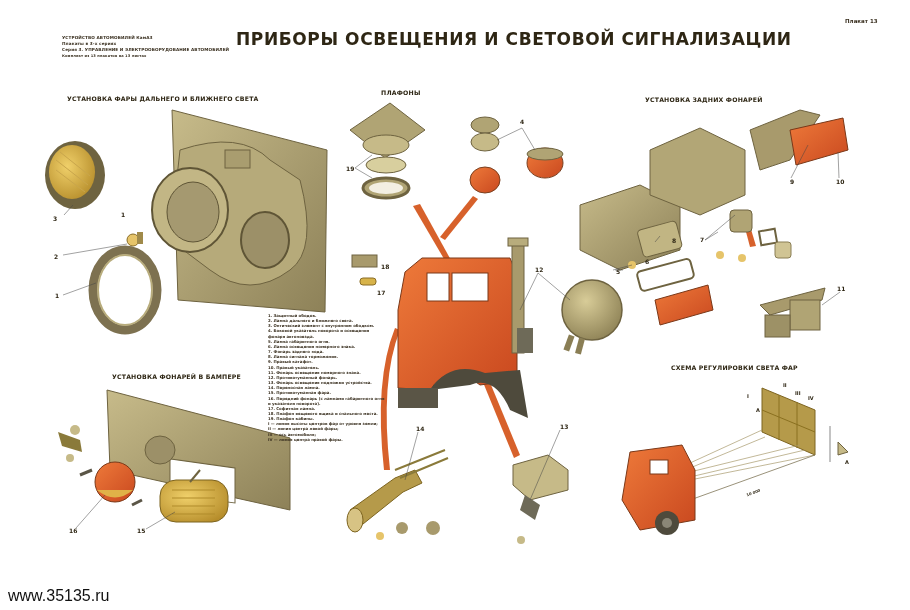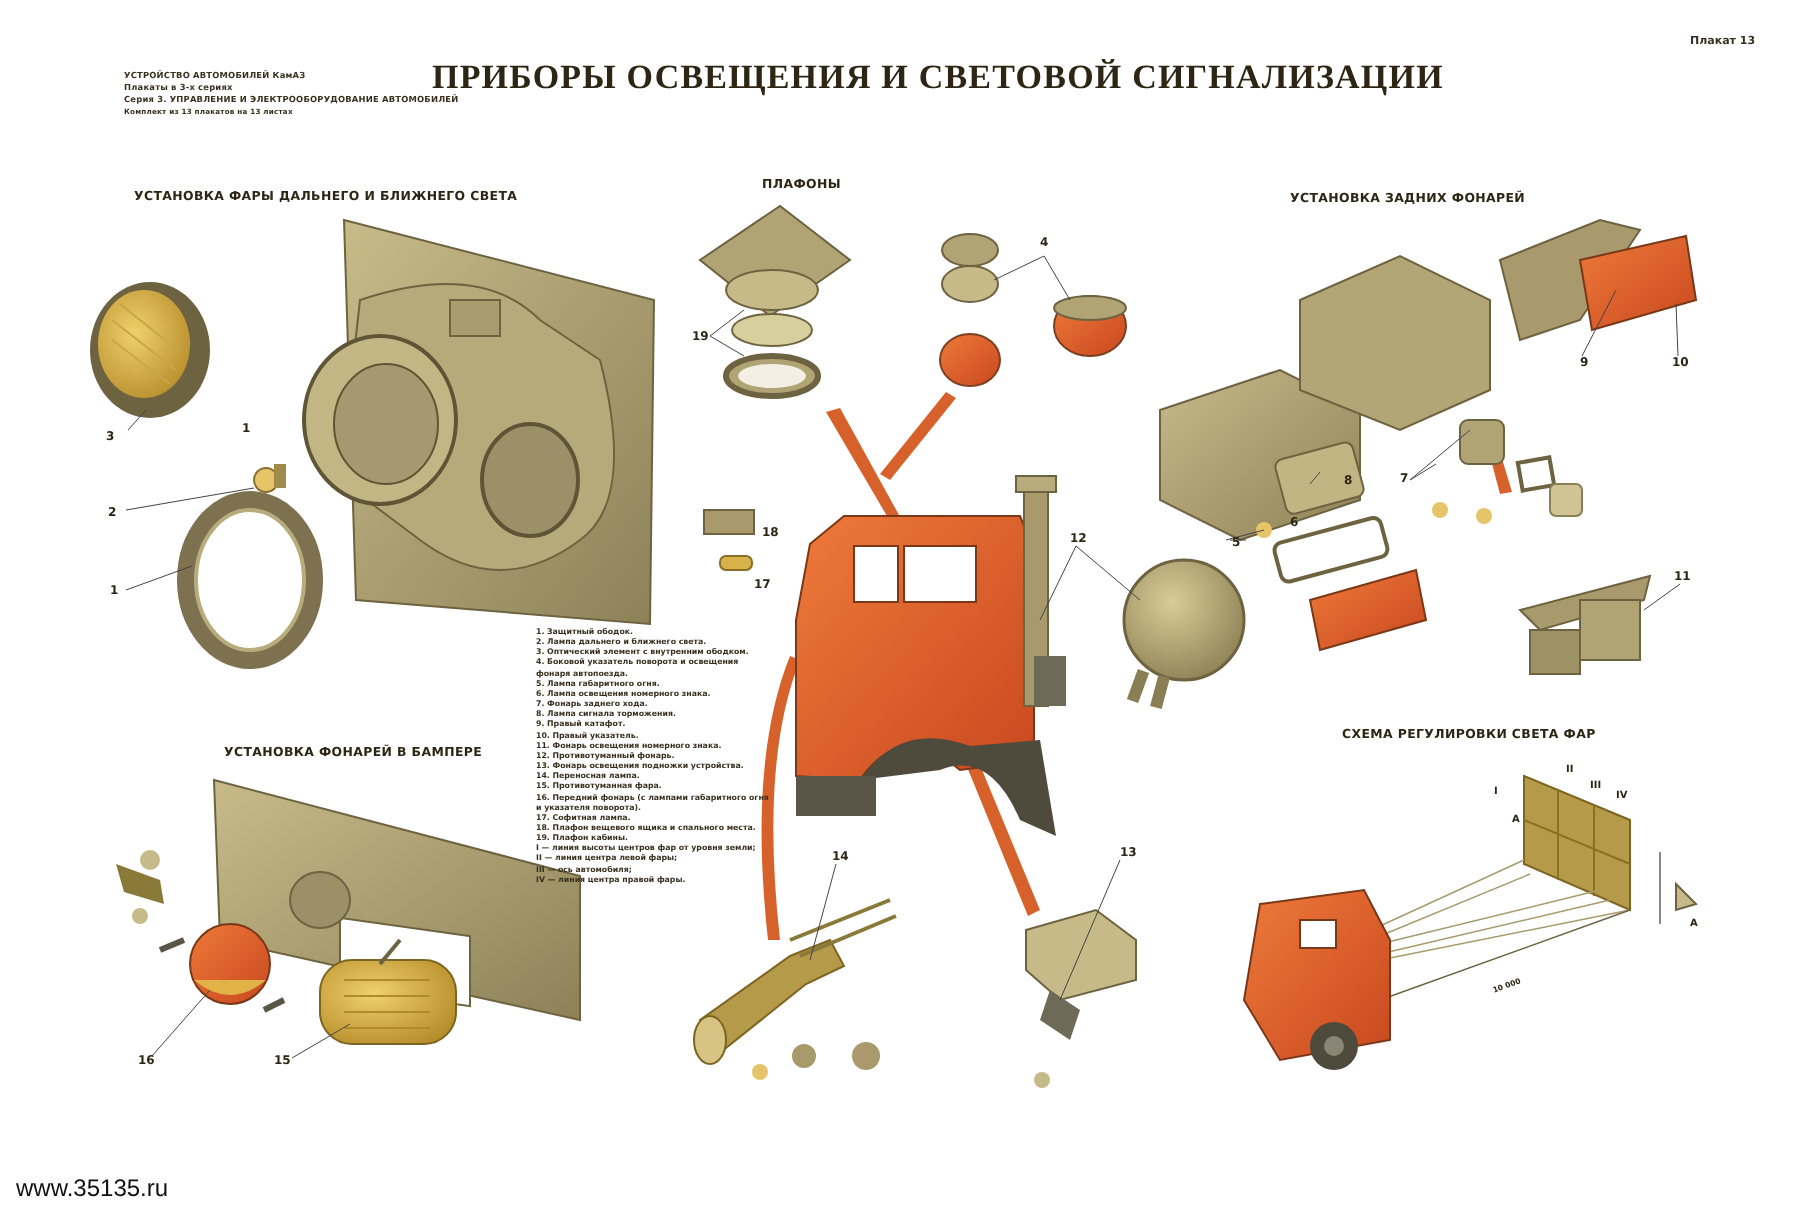--- a/index.html
+++ b/index.html
@@ -1,25 +1,25 @@
 <!DOCTYPE html>
 <html><head>
 <meta charset="utf-8">
 <style>
   html,body{margin:0;padding:0;background:#fff;}
   body{width:910px;height:610px;position:relative;overflow:hidden;font-family:"DejaVu Sans",sans-serif;color:#2b2416;}
   .abs{position:absolute;}
   .hdr-small{font-size:4.2px;font-weight:bold;line-height:6px;color:#3a3020;letter-spacing:0.1px;}
-  .title{left:216px;top:29px;font-size:17px;font-weight:bold;letter-spacing:0.6px;color:#2e2614;white-space:nowrap;font-family:Liberation Serif, serif;}
+  .title{left:236px;top:29px;font-size:17px;font-weight:bold;letter-spacing:0.6px;color:#2e2614;white-space:nowrap;}
   .poster-no{left:845px;top:18px;font-size:5.5px;font-weight:bold;color:#3a3020;}
   .section{font-size:6.2px;font-weight:bold;color:#2e2614;white-space:nowrap;letter-spacing:0.2px;}
   .num{font-size:6px;font-weight:bold;color:#2e2614;}
   .legend{left:268px;top:313px;width:128px;font-size:3.9px;line-height:5.15px;color:#3a3020;font-weight:bold;}
   .legend div{white-space:nowrap;overflow:hidden;}
-  .watermark{left:8px;top:587px;font-family:"Liberation Sans",sans-serif;font-size:12px;color:#111;}
+  .watermark{left:8px;top:587px;font-family:"Liberation Sans",sans-serif;font-size:16px;color:#111;}
   svg{position:absolute;left:0;top:0;}
 </style>
 </head>
 <body>
 
 <div class="abs hdr-small" style="left:62px;top:35px;">
   <div>УСТРОЙСТВО АВТОМОБИЛЕЙ КамАЗ</div>
   <div>Плакаты в 3-х сериях</div>
   <div>Серия 3. УПРАВЛЕНИЕ И ЭЛЕКТРООБОРУДОВАНИЕ АВТОМОБИЛЕЙ</div>
   <div style="font-size:3.6px;">Комплект из 13 плакатов на 13 листах</div>

